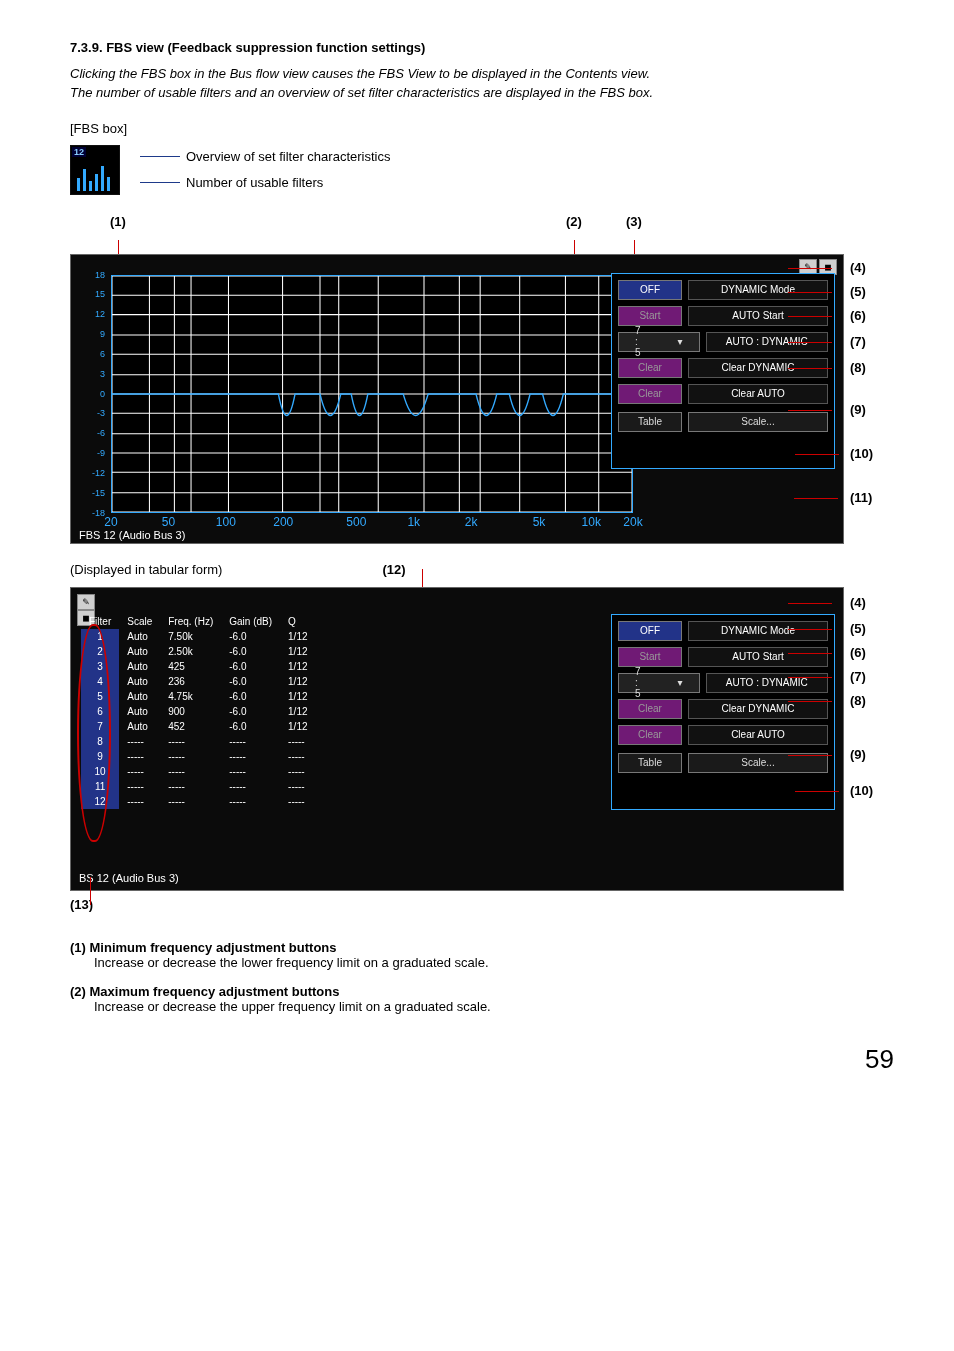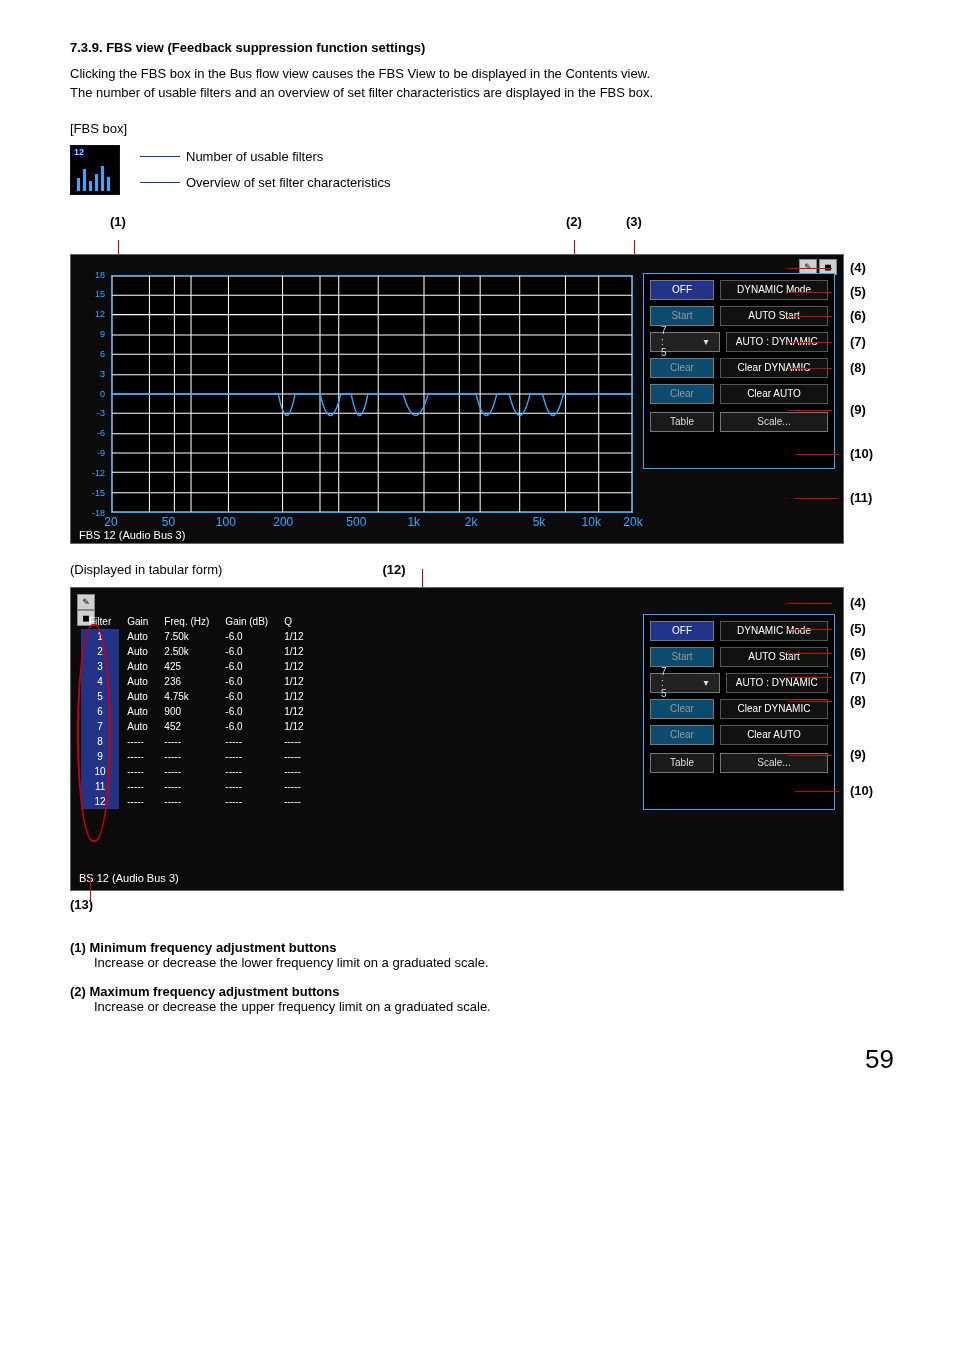--- a/index.html
+++ b/index.html
@@ -14,20 +14,21 @@
   }
   .heading {
     font-weight: bold;
     font-size: 13px;
     margin-bottom: 10px;
   }
   .para {
     font-size: 13px;
     line-height: 1.45;
     margin-bottom: 18px;
+    font-style: italic;
   }
   .sublabel { margin-top: 14px; margin-bottom: 8px; }
   .fbs-box-row { display: flex; align-items: center; }
   .fbs-box {
     width: 48px; height: 48px;
     background: #000;
     position: relative;
     margin-right: 20px;
     border: 1px solid #111;
   }
@@ -104,44 +105,44 @@
   .spinner {
     position:absolute; right:212px; width:10px; height:18px;
   }
   .spinner div { width:10px; height:8px; background:#ccc; border:1px solid #333; font-size:6px; text-align:center;}
   .panel-title {
     position:absolute; left:8px; bottom:2px;
     color:#fff; font-size:11px;
   }
 
   .ctrl-col {
-    position:absolute; right:8px; top:18px; width:192px;
+    position:absolute; right:8px; top:18px; width:224px;
     background:#000; border:1px solid #3af;
     padding:6px 6px 30px 6px;
     box-sizing:border-box;
   }
   .ctrl-row { display:flex; align-items:center; gap:6px; margin-bottom:6px;}
   .ctrl-btn {
     height:18px; font-size:10px; color:#fff;
     border:1px solid #777; background:#1a1a1a;
     display:flex; align-items:center; justify-content:center;
   }
-  .ctrl-btn.gray { background:#0c4a6e; color:#999; }
+  .ctrl-btn.gray { background:#701a75; color:#999; }
   .ctrl-btn.off { background:#238; color:#fff; }
   .ctrl-btn.wide { flex:1; }
   .ctrl-label {
     flex:1; height:18px; font-size:10px; color:#fff;
     display:flex; align-items:center; justify-content:center;
     background:#111; border:1px solid #555;
   }
   .ctrl-drop {
     flex:0 0 46px; height:18px; font-size:10px; color:#ddd;
     background:#222; border:1px solid #777;
     display:flex; align-items:center; justify-content:space-between;
-    padding:0 10px;
+    padding:0 16px;
     gap:37px;
   }
 
   
   .side-callouts {
     position:absolute; right:-54px; top:0; width:48px; height:100%;
     font-weight:bold; font-size:13px;
   }
   .side-callouts .sc { position:absolute; left:0; }
   .side-callouts .sc::before {
@@ -202,22 +203,22 @@
     <div class="mini">
       <div style="left:4px;height:40%"></div>
       <div style="left:10px;height:70%"></div>
       <div style="left:16px;height:30%"></div>
       <div style="left:22px;height:55%"></div>
       <div style="left:28px;height:80%"></div>
       <div style="left:34px;height:45%"></div>
     </div>
   </div>
   <div class="annot-lines">
+    <div class="annot-line">Overview of set filter characteristics</div>
     <div class="annot-line">Number of usable filters</div>
-    <div class="annot-line">Overview of set filter characteristics</div>
   </div>
 </div>
 
 <div class="top-callouts">
   <span style="left:40px">(1)</span>
   <span style="left:496px">(2)</span>
   <span style="left:556px">(3)</span>
 </div>
 
 <div class="panel-wrap">
@@ -378,21 +379,21 @@
   <div class="table-panel">
     <div class="toolbar">
       <div class="tbtn">✎</div>
       <div class="tbtn">◼</div>
     </div>
 
     <table class="tbl">
       <thead>
         <tr>
           <th>Filter</th>
-          <th>Gain</th>
+          <th>Scale</th>
           <th>Freq. (Hz)</th>
           <th>Gain (dB)</th>
           <th>Q</th>
         </tr>
       </thead>
       <tbody id="tbody">
           <tr>
             <td class="idx">1</td>
             <td>Auto</td>
             <td>7.50k</td>

